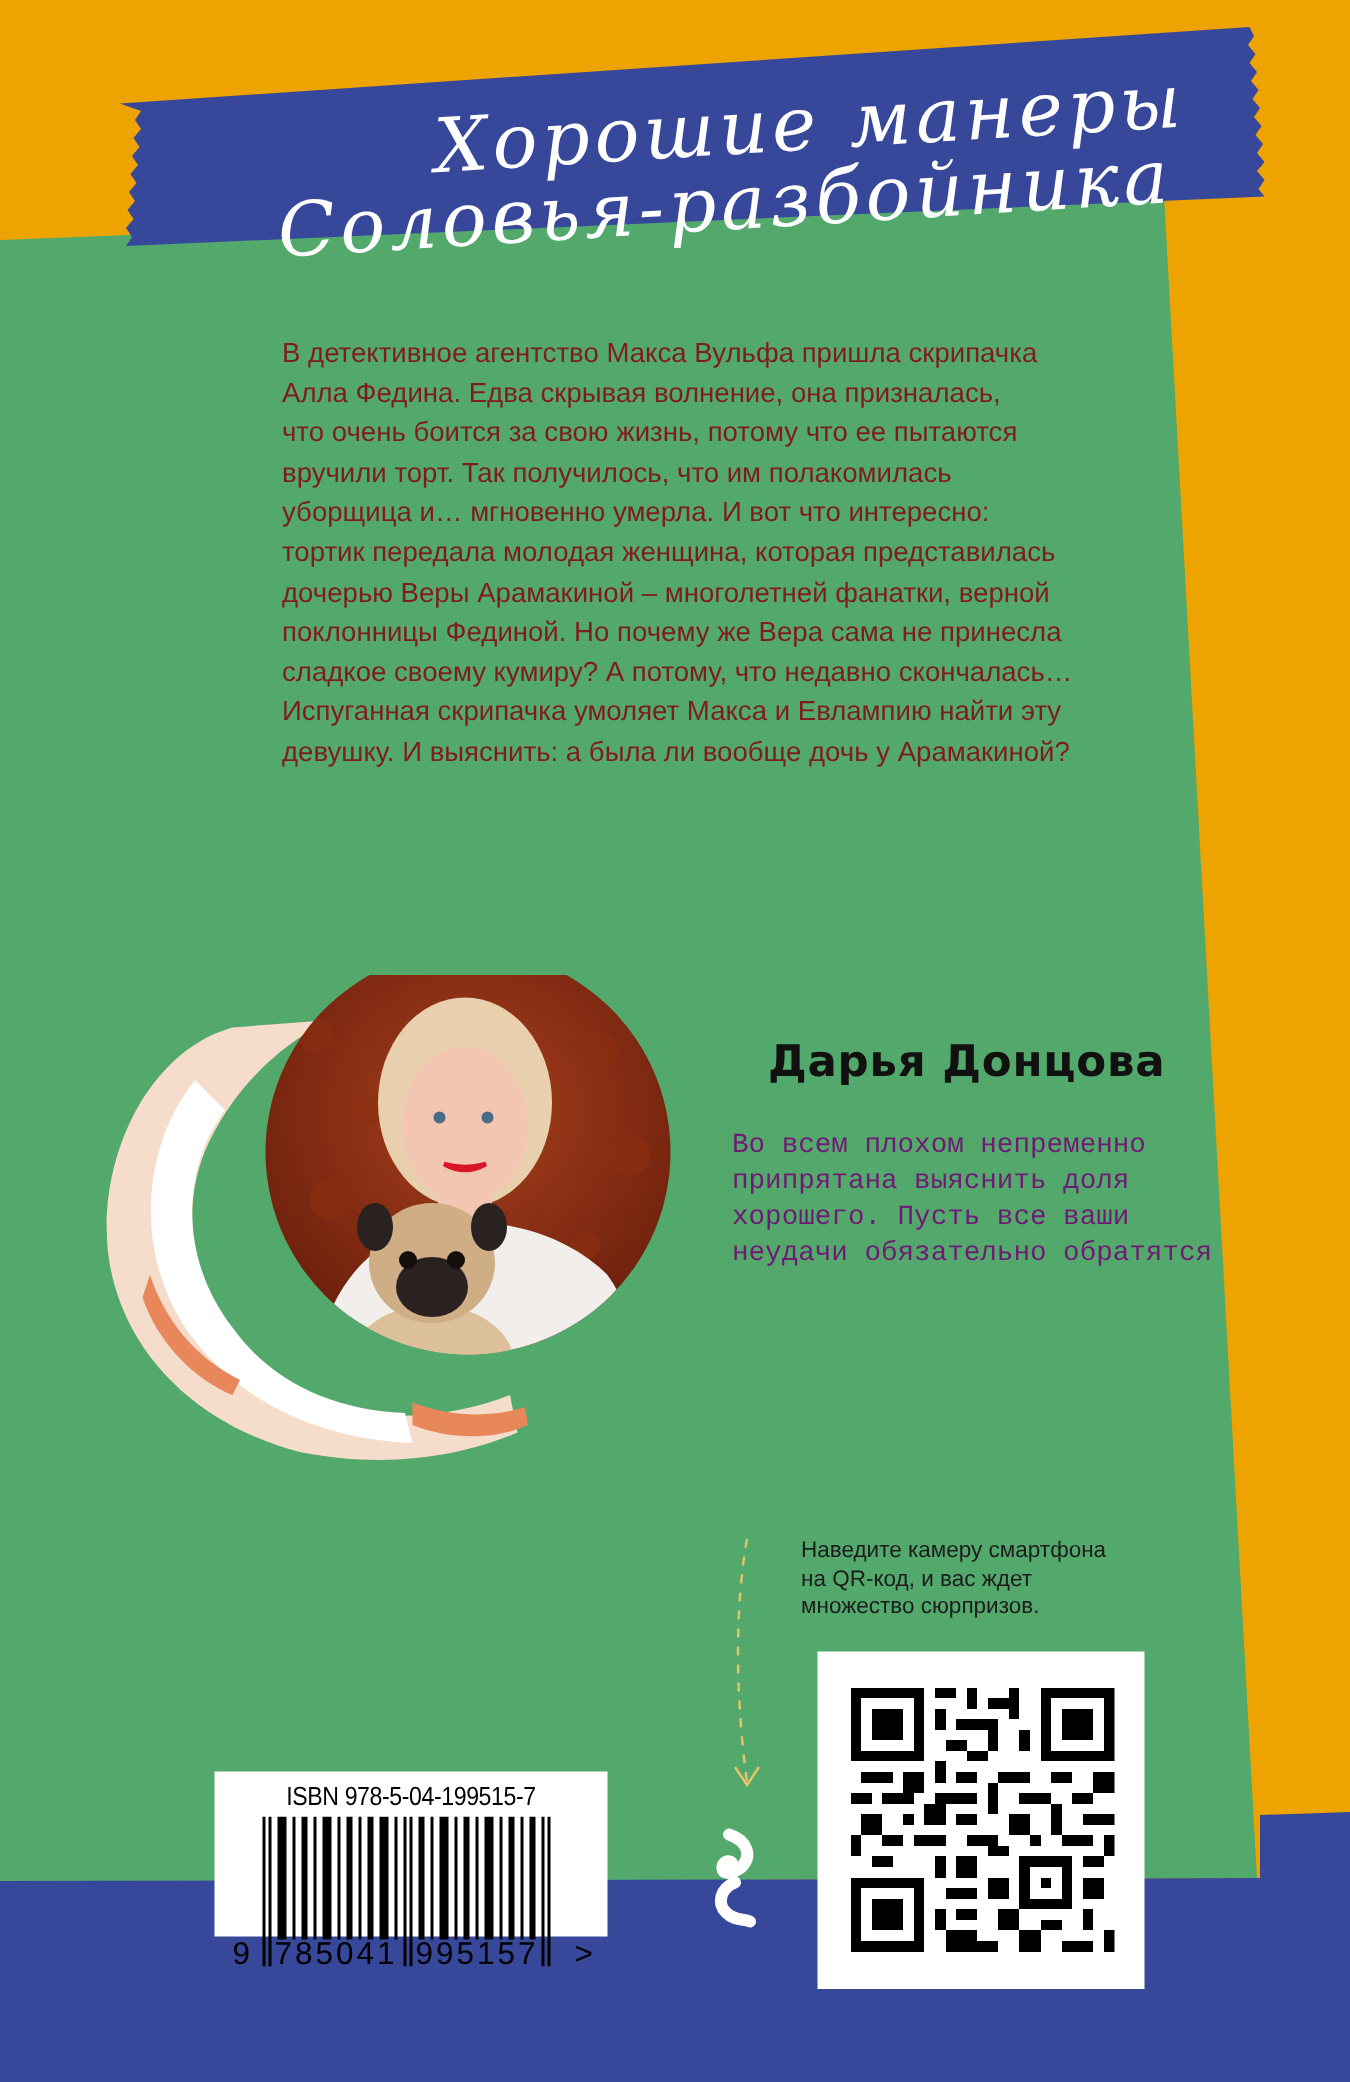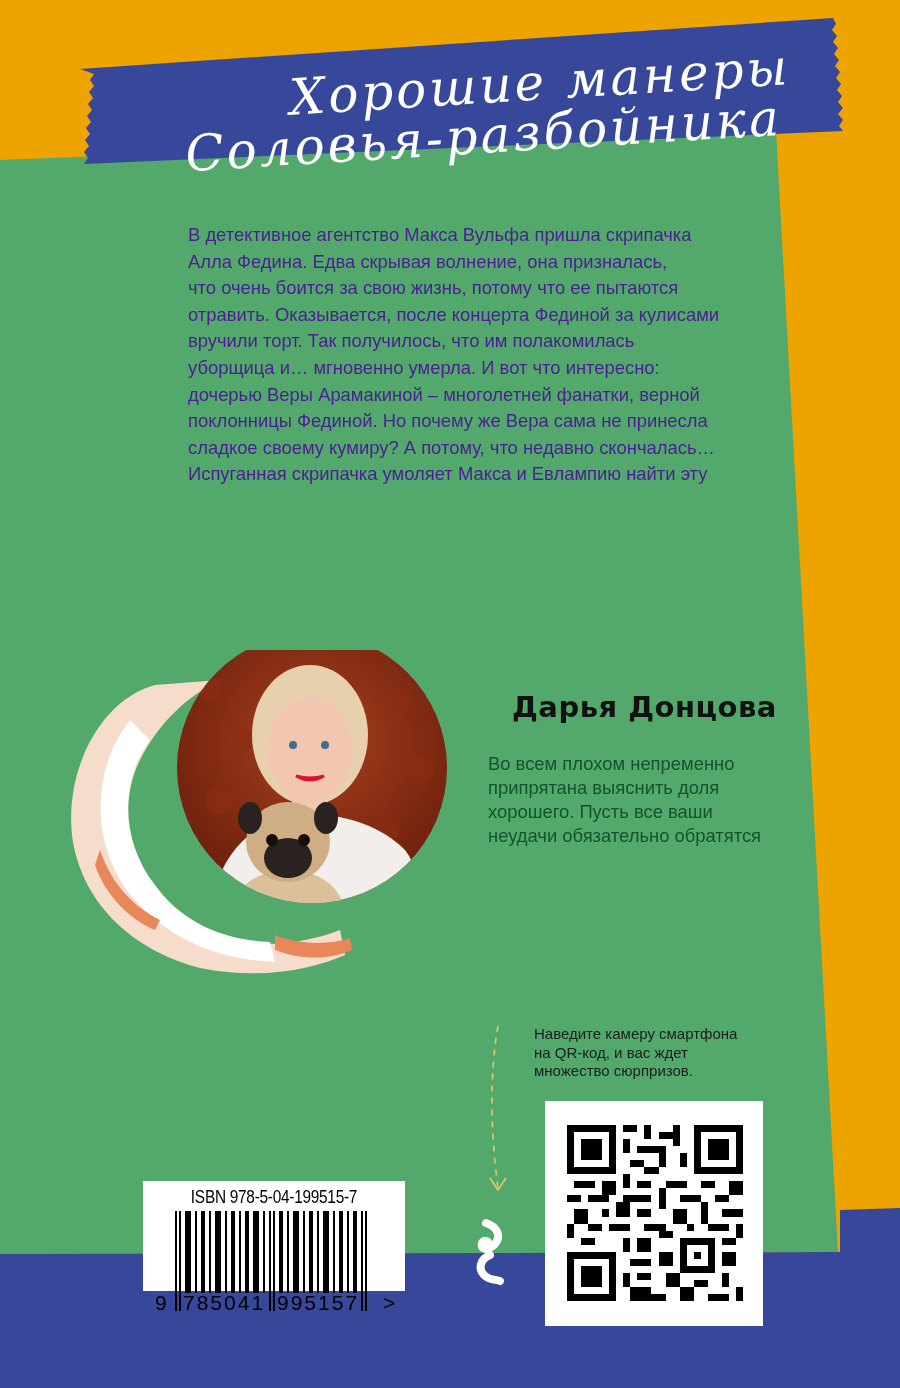--- a/index.html
+++ b/index.html
@@ -1,23 +1,23 @@
 <!DOCTYPE html>
 <html><head>
 <meta charset="utf-8">
 <style>
   html, body { margin: 0; padding: 0; }
   body { width: 900px; height: 1388px; position: relative; overflow: hidden; background: #eea400; font-family: "DejaVu Sans", sans-serif; }
   svg.bg { position: absolute; left: 0; top: 0; }
   .ribbon-title { position: absolute; left: 0; top: 0; width: 900px; height: 200px; }
   .ribbon-title .t { font-family: "DejaVu Serif", serif; font-style: italic; fill: #ffffff; font-size: 50px; letter-spacing: 3px; }
-  .blurb { position: absolute; left: 188px; top: 222px; width: 580px; font-family: "Liberation Sans", sans-serif; font-size: 18.4px; line-height: 26.6px; color: #4c1d95; margin: 0; }
+  .blurb { position: absolute; left: 188px; top: 222px; width: 580px; font-family: "Liberation Sans", sans-serif; font-size: 18.4px; line-height: 26.6px; color: #7f1d1d; margin: 0; }
   .blurb span { display: block; white-space: nowrap; }
   .author-name { position: absolute; left: 488px; top: 690px; font-family: "DejaVu Sans", sans-serif; font-weight: bold; font-size: 29px; color: #111; letter-spacing: 0.5px; margin-left: 24px; }
-  .author-quote { position: absolute; left: 488px; top: 752px; font-family: Liberation Sans, sans-serif; font-size: 18.4px; line-height: 24px; color: #14532d; }
+  .author-quote { position: absolute; left: 488px; top: 752px; font-family: Liberation Mono, monospace; font-size: 18.4px; line-height: 24px; color: #701a75; }
   .author-quote span { display: block; white-space: nowrap; }
   .qr-hint { position: absolute; left: 534px; top: 1025px; font-family: "Liberation Sans", sans-serif; font-size: 15px; line-height: 18.5px; color: #1c1c1c; }
   .qr-hint span { display: block; white-space: nowrap; }
   .photo { position: absolute; left: 60px; top: 650px; width: 420px; height: 340px; }
   .barcode-box { position: absolute; left: 143px; top: 1181px; width: 262px; height: 110px; background: #fff; }
   .isbn-top { position: absolute; left: 0; width: 262px; top: 6px; text-align: center; font-family: "Liberation Sans", sans-serif; font-size: 17.5px; color: #000; letter-spacing: -0.3px; transform: scaleX(0.88); }
   .isbn-digits { position: absolute; left: 0; top: 110px; width: 262px; font-family: "Liberation Sans", sans-serif; font-size: 21px; color: #000; }
   .bars { position: absolute; left: 30px; top: 30px; }
   .qr-box { position: absolute; left: 545px; top: 1101px; width: 218px; height: 225px; background: #fff; }
   .qr { position: absolute; left: 22px; top: 22px; }
@@ -38,27 +38,28 @@
 <svg class="ribbon-title" width="900" height="200" viewBox="0 0 900 200">
   <path d="M80,113 L833,62 L836,68 L832,74 L837,80 L833,86 L838,92 L834,98 L839,104 L835,110 L840,116 L836,122 L841,128 L837,134 L842,140 L838,146 L843,152 L838,158 L843,164 L839,170 L843,175 L84,208 L88,202 L84,196 L89,190 L85,184 L90,178 L86,172 L91,166 L87,160 L92,154 L88,148 L93,142 L89,136 L94,130 L90,124 L94,118 Z" fill="#37489b" transform="translate(0,-44) rotate(0)"></path>
   <text class="t" x="290" y="105" transform="rotate(-3.5 450 100)">Хорошие манеры</text>
   <text class="t" x="185" y="155" transform="rotate(-3.5 450 140)">Соловья-разбойника</text>
 </svg>
 
 <div class="blurb">
   <span>В детективное агентство Макса Вульфа пришла скрипачка</span>
   <span>Алла Федина. Едва скрывая волнение, она призналась,</span>
   <span>что очень боится за свою жизнь, потому что ее пытаются</span>
-  <span>отравить. Оказывается, после концерта Фединой за кулисами</span>
   <span>вручили торт. Так получилось, что им полакомилась</span>
   <span>уборщица и… мгновенно умерла. И вот что интересно:</span>
+  <span>тортик передала молодая женщина, которая представилась</span>
   <span>дочерью Веры Арамакиной – многолетней фанатки, верной</span>
   <span>поклонницы Фединой. Но почему же Вера сама не принесла</span>
   <span>сладкое своему кумиру? А потому, что недавно скончалась…</span>
   <span>Испуганная скрипачка умоляет Макса и Евлампию найти эту</span>
+  <span>девушку. И выяснить: а была ли вообще дочь у Арамакиной?</span>
 </div>
 
 <svg class="photo" width="420" height="340" viewBox="0 0 420 340">
   <defs>
     <clipPath id="circ">
         <circle cx="252" cy="118" r="135"></circle>
       </clipPath>
     <radialGradient id="wall" cx="50%" cy="40%" r="60%">
       <stop offset="0" stop-color="#a8401c"></stop>
       <stop offset="1" stop-color="#6a1e0c"></stop>

